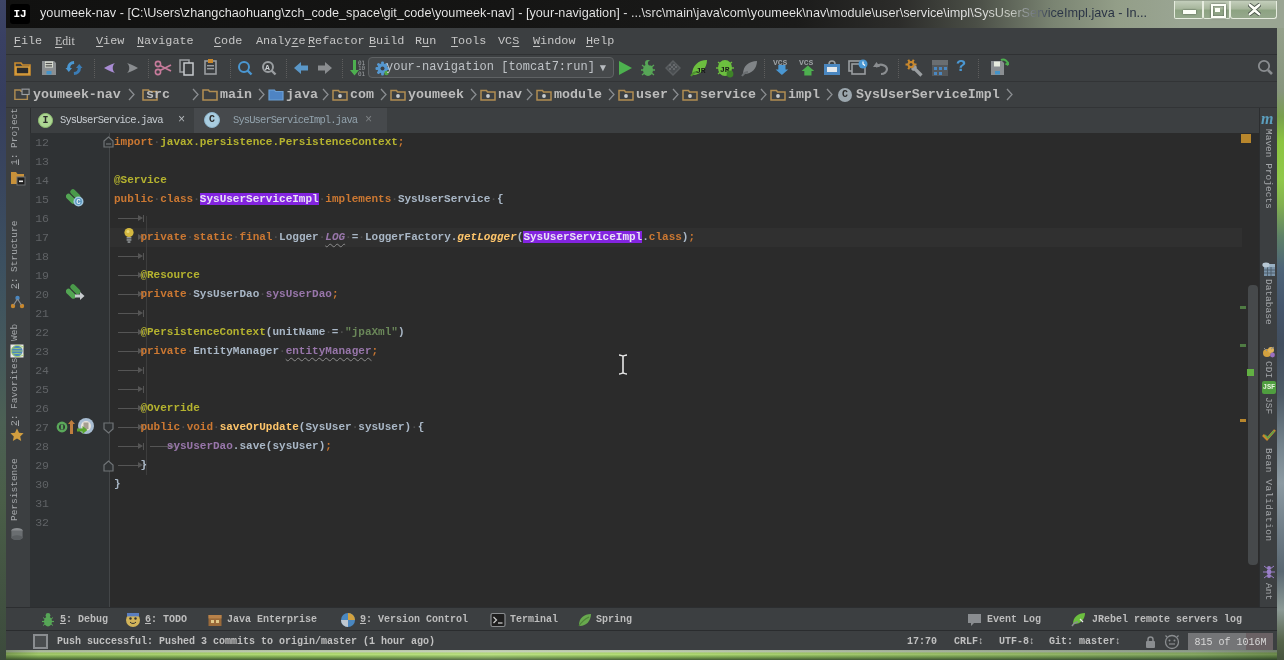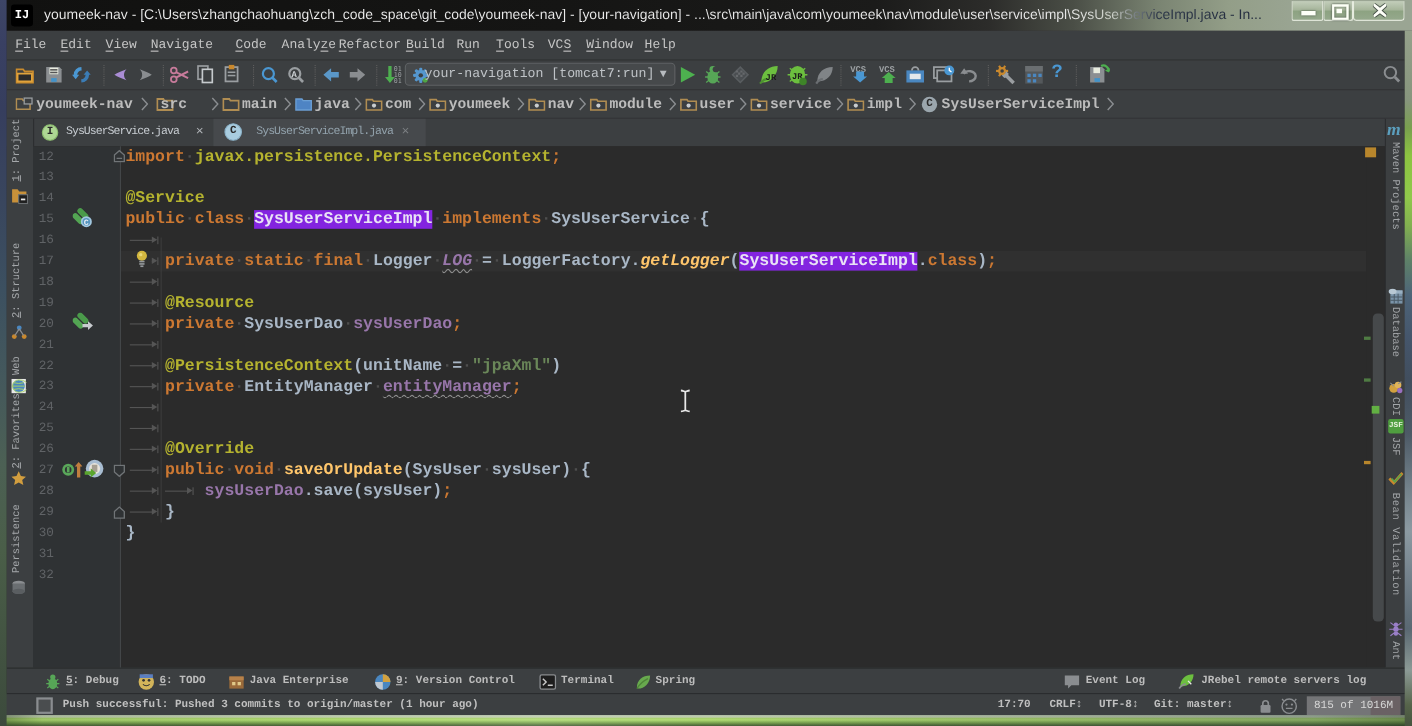--- a/index.html
+++ b/index.html
@@ -47,21 +47,21 @@
   .ticon{position:absolute;top:3px;width:18px;height:20px;font-size:15px;line-height:20px;text-align:center;}
   #runcombo{left:362px;top:2px;width:246px;height:21px;background:#46494b;border:1px solid #5f6264;border-radius:4px;
     box-sizing:border-box;color:#bfc3c7;font-size:12px;line-height:19px;}
   
   .crumbtxt{position:absolute;top:0;height:26px;line-height:26px;font-size:13.3px;font-weight:bold;color:#bcbcbc;white-space:pre;}
   .chev{position:absolute;top:6px;width:7px;height:13px;}
   .fold{position:absolute;width:16px;height:13px;top:6px;}
   
   .tabtxt{font-size:10.5px;font-weight:normal;letter-spacing:-0.9px;}
   
-  .cl{position:absolute;left:84px;height:19px;line-height:19px;font-size:15px;font-weight:bold;
+  .cl{position:absolute;left:84px;height:19px;line-height:19px;font-size:11px;font-weight:bold;
       white-space:pre;color:#a9b7c6;}
   .ln{position:absolute;left:4px;width:15px;text-align:right;height:19px;line-height:19px;font-size:11.5px;color:#606366;top:0;}
   .k{color:#cc7832;} .an{color:#b5b32f;} .f{color:#9876aa;}
   .st{color:#9876aa;font-style:italic;text-decoration:underline wavy #8c8c8c 1px;text-underline-offset:3px;}
   .sm{color:#ffc66b;font-style:italic;} .m{color:#ffc66b;} .s{color:#6a8759;}
   .hl{background:#8324e0;color:#e9e2f5;}
   .fu{color:#9876aa;text-decoration:underline wavy #8c8c8c 1px;text-underline-offset:3px;}
   .w{color:#4e4e4e;}
   .tab{position:absolute;height:19px;}
   .tab .ln1{position:absolute;left:2px;top:9px;height:1px;background:#555;}
@@ -90,21 +90,21 @@
     </div>
   <div class="wbtn" style="left:1230px;width:47px;border-radius:0 0 3px 3px;">
       <svg style="position:absolute;left:16px;top:2px;" width="15" height="13" viewBox="0 0 15 13">
         <path d="M2 1 L7.5 5.2 L13 1 M2 12 L7.5 7.8 L13 12 M2.2 1.8 L12.8 11.4 M12.8 1.8 L2.2 11.4" stroke="#48524a" stroke-width="3.6" fill="none"></path>
         <path d="M2 1 L7.5 5.2 L13 1 M2 12 L7.5 7.8 L13 12 M2.2 1.8 L12.8 11.4 M12.8 1.8 L2.2 11.4" stroke="#fdfff8" stroke-width="2" fill="none"></path>
       </svg>
     </div>
 
   <div class="abs" id="menubar">
     <div class="mi" style="left:7.8px;"><u>F</u>ile</div>
-    <div class="mi" style="left:49px;"><u>E</u>dit</div>
+    <div class="mi" style="left:49px;font-family:Liberation Serif, serif;"><u>E</u>dit</div>
     <div class="mi" style="left:90px;"><u>V</u>iew</div>
     <div class="mi" style="left:131px;"><u>N</u>avigate</div>
     <div class="mi" style="left:208px;"><u>C</u>ode</div>
     <div class="mi" style="left:250px;">Analy<u>z</u>e</div>
     <div class="mi" style="left:302px;"><u>R</u>efactor</div>
     <div class="mi" style="left:363px;"><u>B</u>uild</div>
     <div class="mi" style="left:409px;">R<u>u</u>n</div>
     <div class="mi" style="left:445px;"><u>T</u>ools</div>
     <div class="mi" style="left:492px;">VC<u>S</u></div>
     <div class="mi" style="left:527px;"><u>W</u>indow</div>

